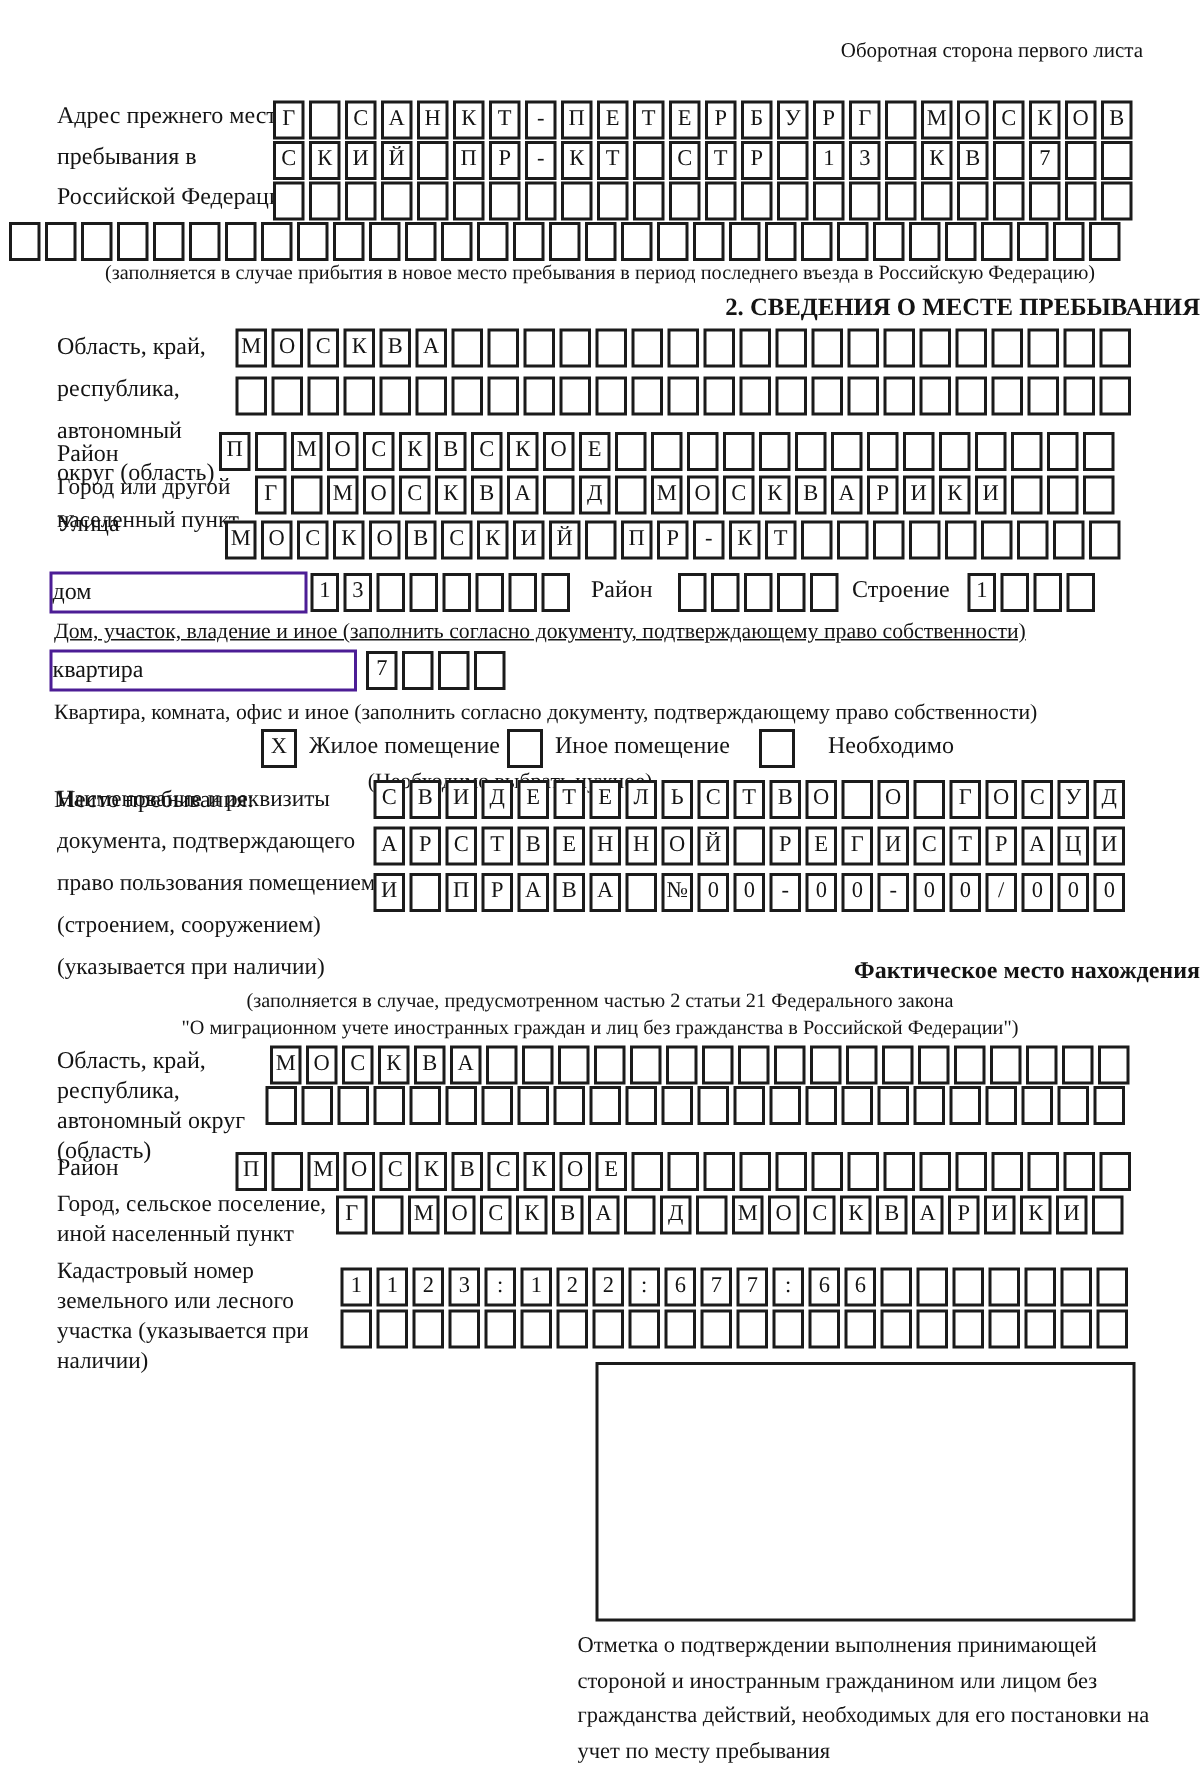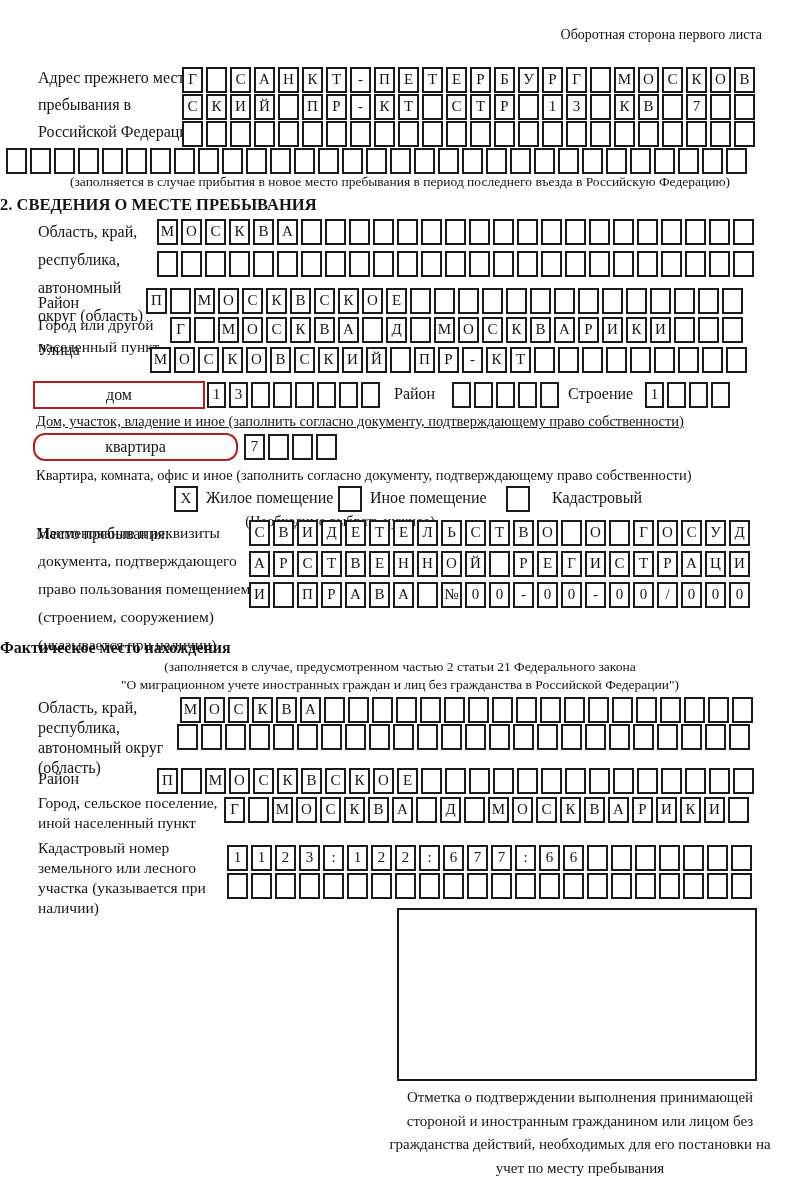--- a/index.html
+++ b/index.html
@@ -8,28 +8,28 @@
          font-family:"Liberation Serif","DejaVu Serif",serif; color:#141414; }
   .abs { position:absolute; }
   .cells { display:flex; gap:3px; }
   .cell { flex:0 0 auto; width:21px; height:26px; border:2px solid #1b1b1b;
           font-size:15px; line-height:21px; text-align:center; background:#fff; }
   .cells.sm .cell { width:19px; }
   .lbl { font-size:16px; line-height:27px; }
   .lbl-tight { font-size:15.5px; line-height:20px; }
   .note { font-size:13.5px; text-align:center; width:800px; white-space:nowrap; }
   .cap  { font-size:14.5px; }
-  .title { font-weight:bold; font-size:16.5px; text-align:left; width:800px; }
-  .widebox { border:2px solid #b91c1c; height:28px; text-align:center;
+  .title { font-weight:bold; font-size:16.5px; text-align:right; width:800px; }
+  .widebox { border:2px solid #4c1d95; height:28px; 
              font-size:16px; line-height:24px; background:#fff; }
   .chk { width:24px; height:26px; border:2px solid #1b1b1b; text-align:center;
          font-size:15px; line-height:21px; background:#fff; }
   .inline-lbl { font-size:16px; }
   .stamp-box { border:2px solid #1b1b1b; background:#fff; }
-  .stamp-cap { font-size:15px; line-height:23.5px; text-align:center; }
+  .stamp-cap { font-size:15px; line-height:23.5px; }
 </style>
 </head>
 <body>
 
 <div class="abs" style="top:27px; right:38px; font-size:14px;">Оборотная сторона первого листа</div>
 
 <div class="abs lbl" style="left:38px; top:64px; width:165px;">Адрес прежнего места пребывания в Российской Федерации</div>
 <div class="abs cells" style="left:182px; top:67px;">
     <span class="cell">Г</span>
     <span class="cell"></span>
@@ -308,36 +308,36 @@
   </div>
 <div class="abs inline-lbl" style="left:568px; top:385px;">Строение</div>
 <div class="abs cells sm" style="left:645px; top:382px;">
     <span class="cell">1</span>
     <span class="cell"></span>
     <span class="cell"></span>
     <span class="cell"></span>
   </div>
 <div class="abs cap" style="left:36px; top:413px;text-decoration:underline;">Дом, участок, владение и иное (заполнить согласно документу, подтверждающему право собственности)</div>
 
-<div class="abs widebox" style="left:33px; top:433px; width:205px;border-radius:12px;">квартира</div>
+<div class="abs widebox" style="left:33px; top:433px; width:205px;">квартира</div>
 <div class="abs cells" style="left:244px; top:434px;">
     <span class="cell">7</span>
     <span class="cell"></span>
     <span class="cell"></span>
     <span class="cell"></span>
   </div>
 <div class="abs cap" style="left:36px; top:467px;">Квартира, комната, офис и иное (заполнить согласно документу, подтверждающему право собственности)</div>
 
 <div class="abs inline-lbl" style="left:36px; top:489px;margin-top:36px;">Место пребывания:</div>
 <div class="abs chk" style="left:174px; top:486px;">X</div>
 <div class="abs inline-lbl" style="left:206px; top:489px;">Жилое помещение</div>
 <div class="abs chk" style="left:338px; top:486px;"></div>
 <div class="abs inline-lbl" style="left:370px; top:489px;">Иное помещение</div>
 <div class="abs chk" style="left:506px; top:486px;"></div>
-<div class="abs inline-lbl" style="left:552px; top:489px;">Кадастровый</div>
+<div class="abs inline-lbl" style="left:552px; top:489px;">Необходимо</div>
 <div class="abs cap" style="left:0; top:513px; width:680px; text-align:center;">(Необходимо выбрать нужное)</div>
 
 <div class="abs" style="left:38px; top:519px; width:218px; font-size:15.5px; line-height:28px;">Наименование и реквизиты документа, подтверждающего право пользования помещением (строением, сооружением) (указывается при наличии)</div>
 <div class="abs cells" style="left:249px; top:520px;">
     <span class="cell">С</span>
     <span class="cell">В</span>
     <span class="cell">И</span>
     <span class="cell">Д</span>
     <span class="cell">Е</span>
     <span class="cell">Т</span>

